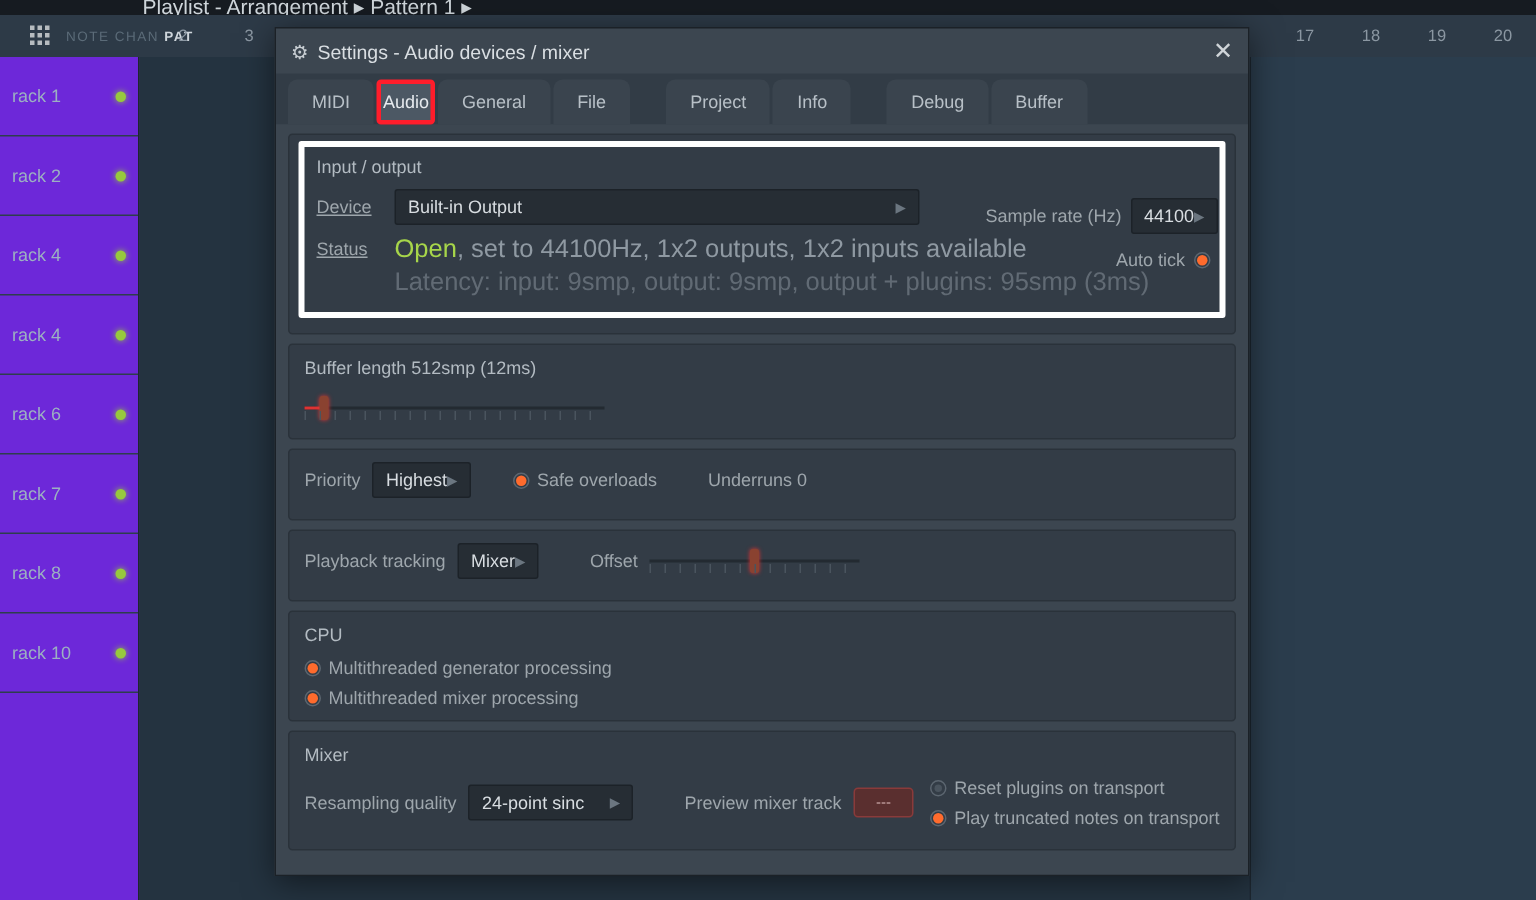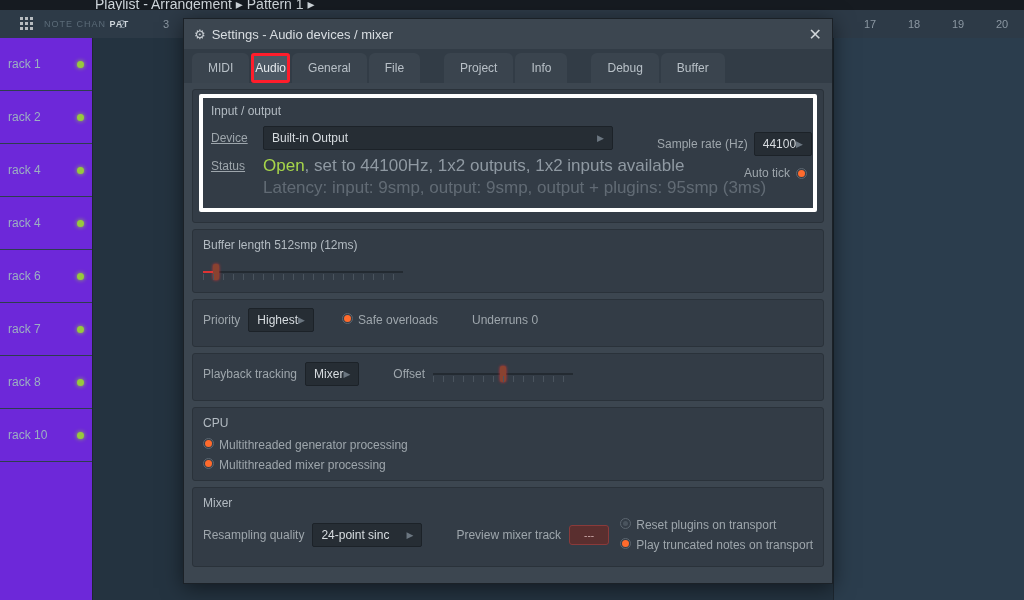--- a/index.html
+++ b/index.html
@@ -44,21 +44,21 @@
   .radio { width: 11px; height: 11px; border-radius: 50%; border: 1px solid #5c6670; display: inline-block; vertical-align: middle; margin-right: 5px; position: relative; }
   .radio.on::after { content: ""; position: absolute; inset: 1px; border-radius: 50%; background: #ff6b2d; }
   .radio.off::after { content: ""; position: absolute; inset: 2px; border-radius: 50%; background: #4a545e; }
   .slider { position: relative; width: 200px; height: 24px; }
   .slider .track { position: absolute; left: 0; right: 0; top: 11px; height: 2px; background: #232a31; border: none; }
   .slider .fill { position: absolute; left: 0; top: 11px; height: 2px; background: #d33; width: 12px; }
   .slider .thumb { position: absolute; top: 4px; width: 6px; height: 16px; background: #8a4230; border-radius: 2px; left: 10px; box-shadow: 0 0 3px #d33; }
   .slider.center .thumb { left: 97px; background: #8a4230; }
   .slider .ticks { position: absolute; left: 0; right: 0; top: 14px; height: 8px; display: flex; }
   .slider .ticks i { flex: 1; border-left: 1px solid #4a545e; height: 6px; }
-  .inline { display: inline-flex; align-items: flex-start; }
+  .inline { display: inline-flex; align-items: center; }
   .preview-box { width: 40px; height: 20px; background: #5a2f2f; border: 1px solid #8a3a3a; border-radius: 3px; display: flex; align-items: center; justify-content: center; color: #caa; font-size: 10px; }
   .right-col { margin-left: auto; display: flex; align-items: center; gap: 6px; }
   .col2 { display: flex; gap: 80px; }
   .opts { display: flex; flex-direction: column; gap: 6px; }
 </style>
 </head>
 <body>
 
 <div class="app">
   <div class="topbar"></div>

